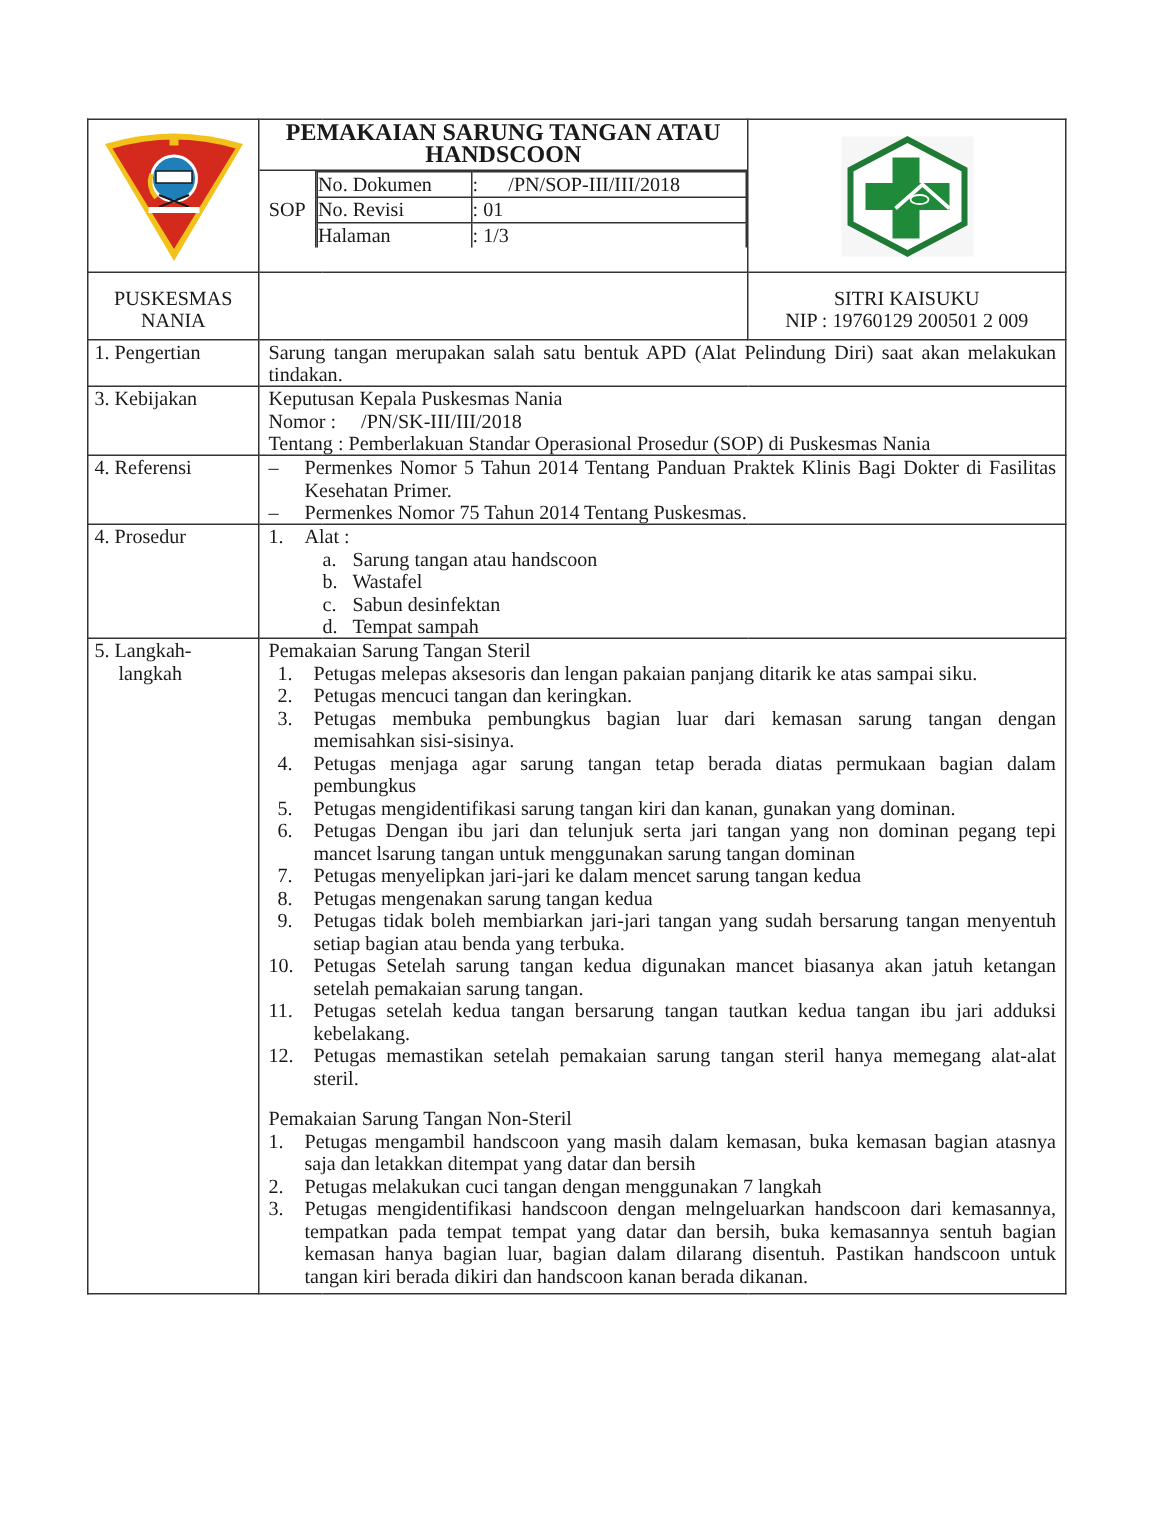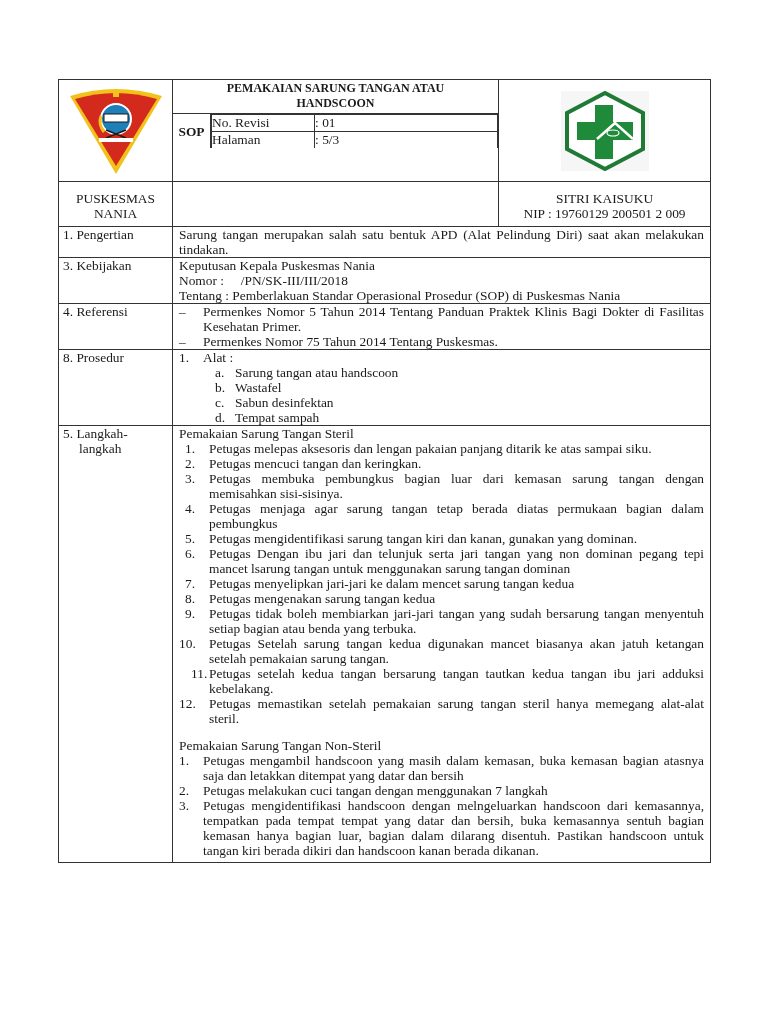--- a/index.html
+++ b/index.html
@@ -2,22 +2,22 @@
 <html><head>
 <meta charset="utf-8">
 <style>
   html, body { margin: 0; padding: 0; background: #ffffff; }
   body { width: 768px; height: 1024px; position: relative; overflow: hidden;
          font-family: "Liberation Serif", "DejaVu Serif", serif; color: #1a1a1a; }
   .page { position: absolute; left: 58px; top: 79px; width: 652px; }
   table.sop { border-collapse: collapse; width: 652px; table-layout: fixed; font-size: 13.4px; line-height: 15px; }
   table.sop td { border: 1.3px solid #333; vertical-align: top; padding: 0; }
   .logo-cell { width: 113px; height: 101px; text-align: center; vertical-align: middle !important; }
-  .title-cell { text-align: center; font-weight: bold; font-size: 12px; line-height: 15px; padding: 1px 4px 2px 4px !important; }
-  .sop-label { width: 42px; text-align: center; vertical-align: middle !important; font-weight: bold; }
+  .title-cell { text-align: center; font-weight: bold; font-size: 16px; line-height: 15px; padding: 1px 4px 2px 4px !important; }
+  .sop-label { width: 42px; text-align: center; vertical-align: middle !important; }
   .meta-table { border-collapse: collapse; width: 100%; }
   .meta-table td { border: none; border-bottom: 1.3px solid #333; padding: 1px 4px 1px 4px; height: 16px; line-height: 15px; white-space: nowrap; }
   .meta-table tr:last-child td { border-bottom: none; margin-top: 40px; }
   .meta-key { width: 102px; }
   .right-logo { vertical-align: middle !important; text-align: center; }
   .center { text-align: center; vertical-align: middle !important; padding-top: 4px !important; }
   .label-col { width: 113px; padding: 0 4px !important; }
   .content-col { padding: 0 6px 0 6px !important; text-align: justify; }
   .list { margin: 0; padding: 0; list-style: none; }
   .list li { position: relative; padding-left: 30px; text-align: justify; }
@@ -61,27 +61,31 @@
       <div class="title-cell" style="border-bottom:1.3px solid #333;">
         <div>PEMAKAIAN SARUNG TANGAN ATAU</div>
         <div>HANDSCOON</div>
       </div>
       <div style="display:flex;">
         <div class="sop-label" style="width:42px;border-right:1.3px solid #333;display:flex;align-items:center;justify-content:center;">
           <span>SOP</span>
         </div>
         <table class="meta-table">
           <tbody>
+                  <tr>
+            <td class="meta-key">No. Dokumen</td>
+            <td style="white-space:pre"><span>:</span><span>      /PN/SOP-III/III/2018</span></td>
+          </tr>
           <tr>
             <td class="meta-key">No. Revisi</td>
             <td style="white-space:pre"><span>:</span> <span>01</span></td>
           </tr>
           <tr>
             <td class="meta-key">Halaman</td>
-            <td style="white-space:pre"><span>:</span> <span>5/3</span></td>
+            <td style="white-space:pre"><span>:</span> <span>1/3</span></td>
           </tr>
         </tbody>
               </table>
       </div>
     </td>
     <td class="right-logo hdr-logo">
       <span>
         <svg width="100" height="88" viewBox="0 0 100 88">
           <rect x="6" y="4" width="88" height="80" fill="#f6f6f6"></rect>
           <polygon points="50,6 88,26 88,62 50,82 12,62 12,26" fill="#ffffff" stroke="#1e7a35" stroke-width="4"></polygon>
@@ -124,21 +128,21 @@
     <td class="label-col">4. Referensi</td>
     <td colspan="3" class="content-col">
       <ul class="list dash">
         <li><span class="num">–</span><span>Permenkes Nomor 5 Tahun 2014 Tentang Panduan Praktek Klinis Bagi Dokter di Fasilitas Kesehatan Primer.</span></li>
         <li><span class="num">–</span><span>Permenkes Nomor 75 Tahun 2014 Tentang Puskesmas.</span></li>
       </ul>
     </td>
   </tr>
 
   <tr>
-    <td class="label-col">8. Prosedur</td>
+    <td class="label-col">4. Prosedur</td>
     <td colspan="3" class="content-col">
       <ul class="list">
         <li style="padding-left:24px"><span class="num" style="left:0">1.</span><span>Alat :</span></li>
       </ul>
       <ul class="list alpha">
         <li><span class="num">a.</span><span>Sarung tangan atau handscoon</span></li>
         <li><span class="num">b.</span><span>Wastafel</span></li>
         <li><span class="num">c.</span><span>Sabun desinfektan</span></li>
         <li><span class="num">d.</span><span>Tempat sampah</span></li>
       </ul>
@@ -156,21 +160,21 @@
         <li><span class="num">1.</span><span>Petugas melepas aksesoris dan lengan  pakaian panjang ditarik ke atas sampai siku.</span></li>
         <li><span class="num">2.</span><span>Petugas mencuci tangan dan keringkan.</span></li>
         <li><span class="num">3.</span><span>Petugas membuka pembungkus bagian luar dari kemasan sarung tangan dengan memisahkan sisi-sisinya.</span></li>
         <li><span class="num">4.</span><span>Petugas menjaga agar sarung tangan tetap berada diatas permukaan bagian dalam pembungkus</span></li>
         <li><span class="num">5.</span><span>Petugas mengidentifikasi sarung tangan kiri dan kanan, gunakan yang dominan.</span></li>
         <li><span class="num">6.</span><span>Petugas Dengan ibu jari dan telunjuk serta jari tangan yang non dominan pegang tepi mancet lsarung tangan untuk menggunakan sarung tangan dominan</span></li>
         <li><span class="num">7.</span><span>Petugas menyelipkan jari-jari ke dalam mencet sarung tangan kedua</span></li>
         <li><span class="num">8.</span><span>Petugas mengenakan sarung tangan kedua</span></li>
         <li><span class="num">9.</span><span>Petugas tidak boleh membiarkan jari-jari tangan yang sudah bersarung tangan menyentuh setiap bagian atau benda yang terbuka.</span></li>
         <li><span class="num" style="left:0">10.</span><span>Petugas Setelah sarung tangan kedua digunakan mancet biasanya akan jatuh ketangan setelah pemakaian sarung tangan.</span></li>
-        <li><span class="num" style="left:12px">11.</span><span>Petugas setelah kedua tangan bersarung tangan tautkan kedua tangan ibu jari adduksi kebelakang.</span></li>
+        <li><span class="num" style="left:0">11.</span><span>Petugas setelah kedua tangan bersarung tangan tautkan kedua tangan ibu jari adduksi kebelakang.</span></li>
         <li><span class="num" style="left:0">12.</span><span>Petugas memastikan setelah pemakaian sarung tangan steril hanya memegang alat-alat steril.</span></li>
       </ul>
       <div class="section-gap"></div>
       <div>Pemakaian Sarung Tangan Non-Steril</div>
       <ul class="list">
         <li style="padding-left:24px"><span class="num" style="left:0">1.</span><span>Petugas mengambil handscoon yang masih dalam kemasan, buka kemasan bagian atasnya saja dan letakkan ditempat yang datar dan bersih</span></li>
         <li style="padding-left:24px"><span class="num" style="left:0">2.</span><span>Petugas melakukan cuci tangan dengan menggunakan 7 langkah</span></li>
         <li style="padding-left:24px"><span class="num" style="left:0">3.</span><span>Petugas mengidentifikasi handscoon dengan melngeluarkan handscoon dari kemasannya, tempatkan pada tempat tempat yang datar dan bersih, buka kemasannya sentuh bagian kemasan hanya bagian luar, bagian dalam dilarang disentuh. Pastikan handscoon untuk tangan kiri berada dikiri  dan handscoon kanan berada dikanan.</span></li>
       </ul>
     </td>

